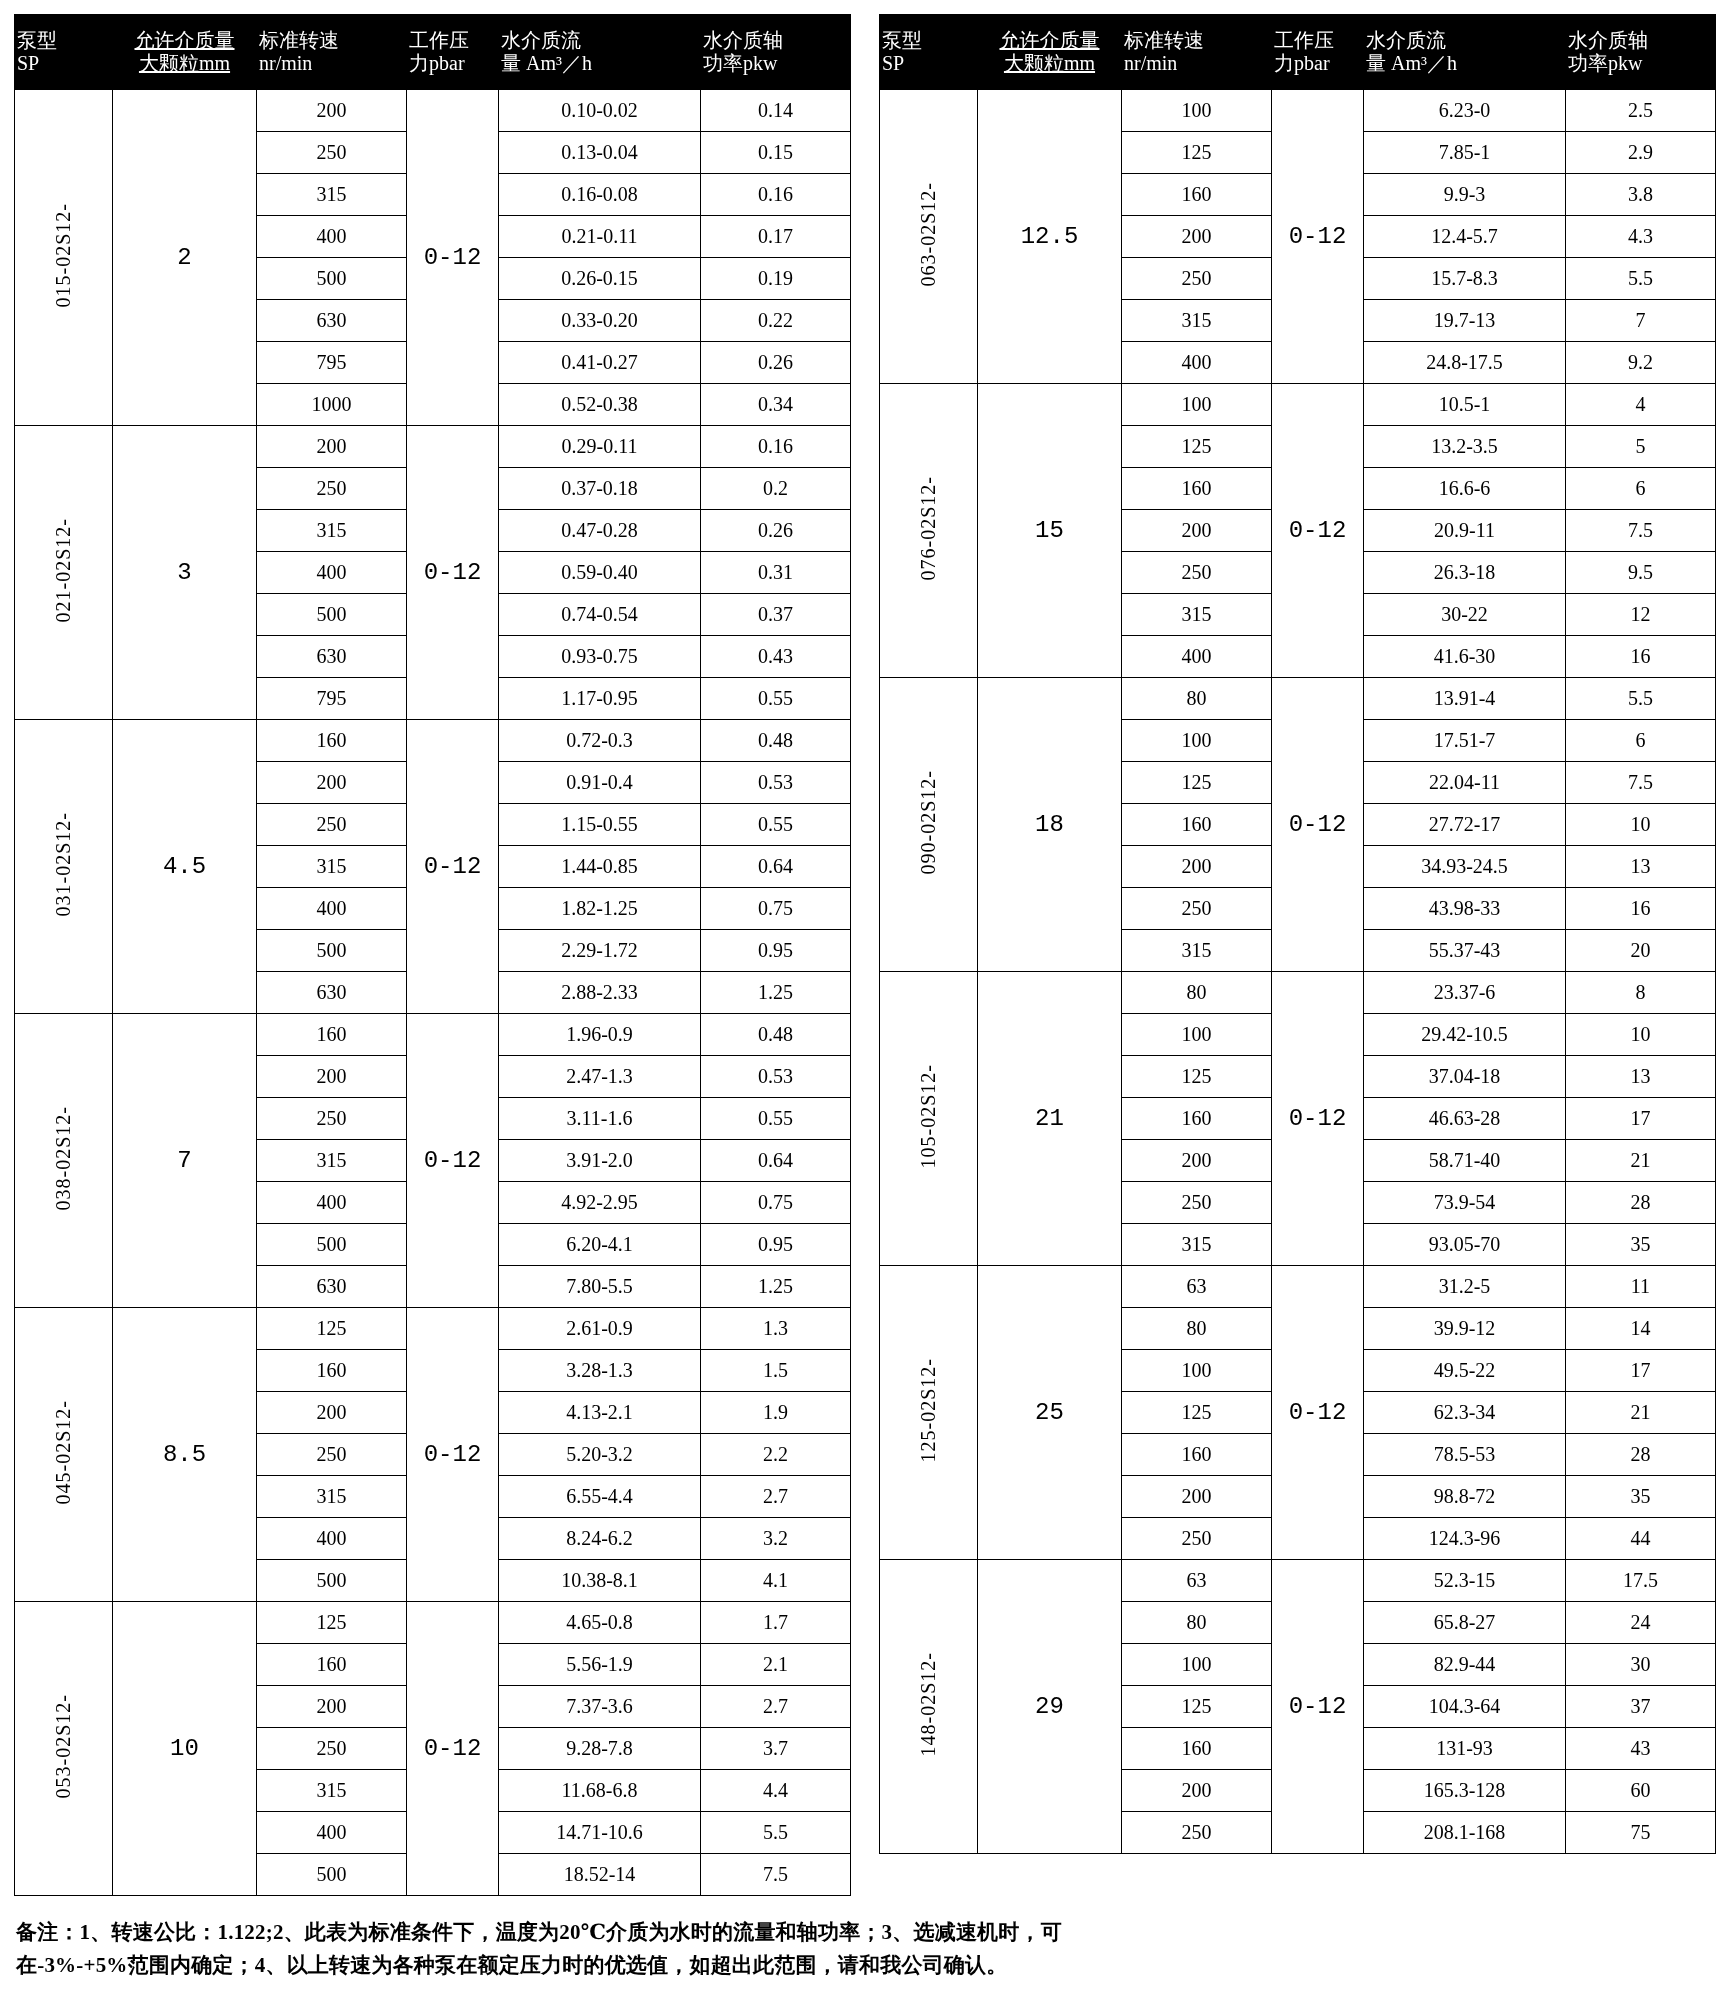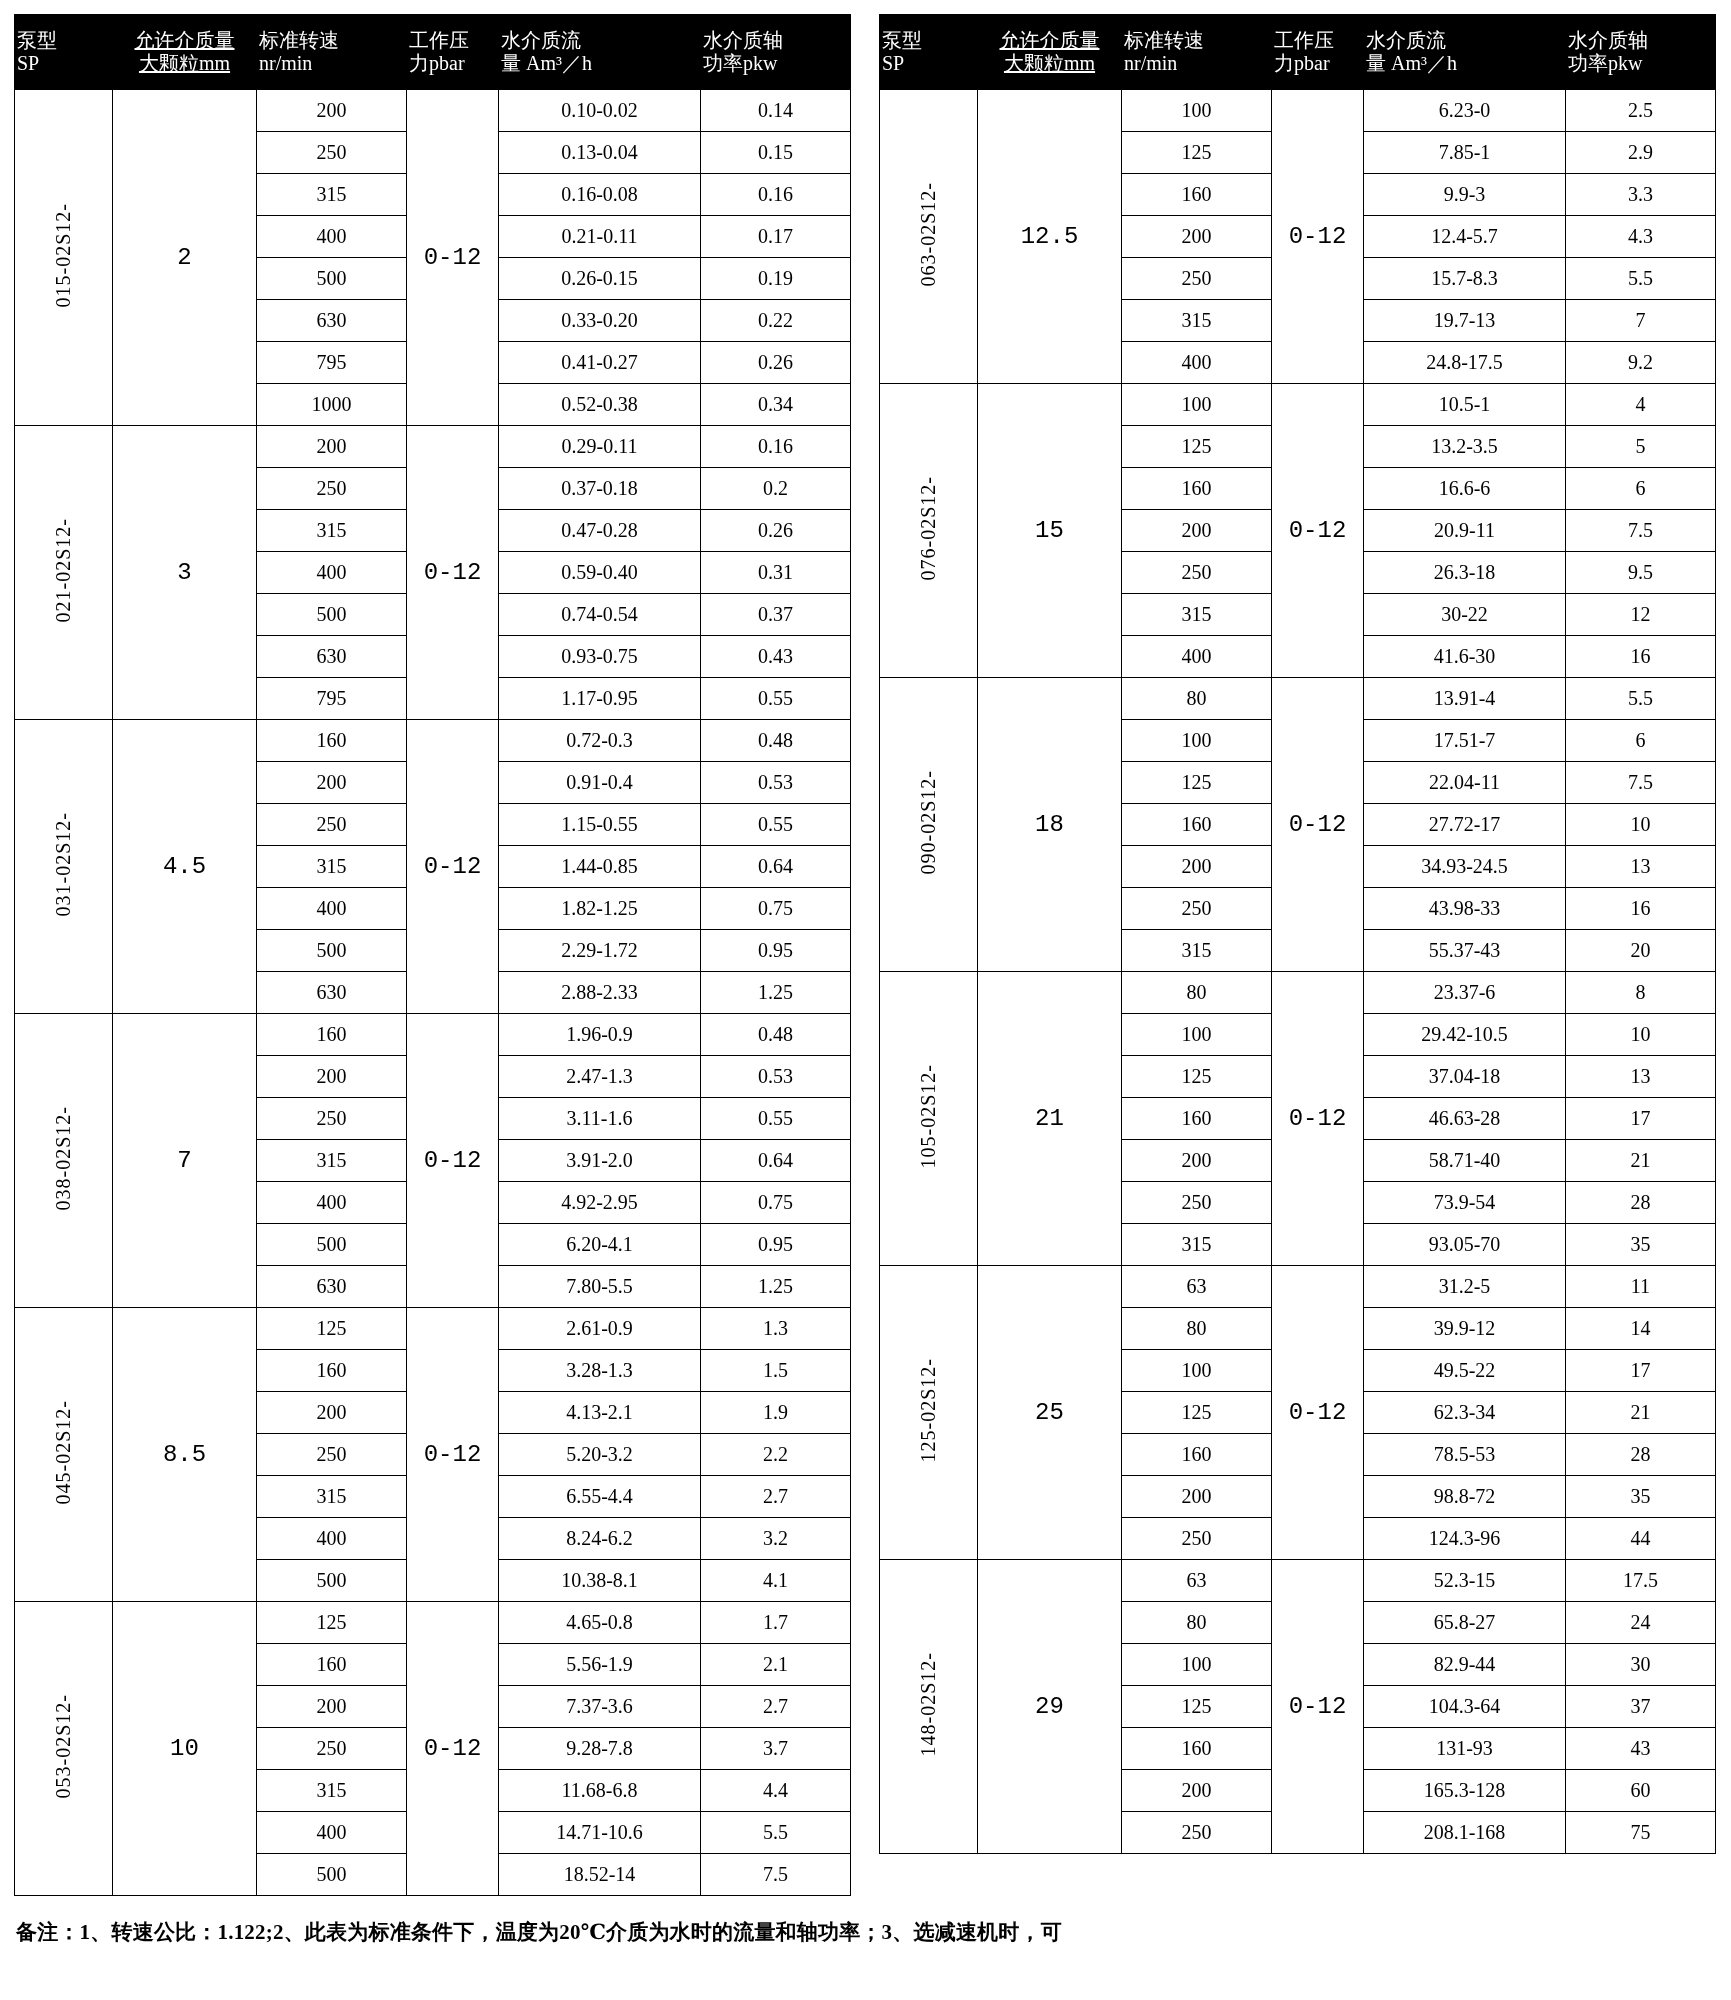--- a/index.html
+++ b/index.html
@@ -418,21 +418,21 @@
             <td class="rowcell">2.5</td>
           </tr>
           <tr>
             <td class="rowcell">125</td>
             <td class="rowcell">7.85-1</td>
             <td class="rowcell">2.9</td>
           </tr>
           <tr>
             <td class="rowcell">160</td>
             <td class="rowcell">9.9-3</td>
-            <td class="rowcell">3.3</td>
+            <td class="rowcell">3.8</td>
           </tr>
           <tr>
             <td class="rowcell">200</td>
             <td class="rowcell">12.4-5.7</td>
             <td class="rowcell">4.3</td>
           </tr>
           <tr>
             <td class="rowcell">250</td>
             <td class="rowcell">15.7-8.3</td>
             <td class="rowcell">5.5</td>
@@ -636,14 +636,15 @@
             <td class="rowcell">250</td>
             <td class="rowcell">208.1-168</td>
             <td class="rowcell">75</td>
           </tr>
         </tbody>
     </table>
   </div>
 
   <div class="notes">
     <span class="line">备注：1、转速公比：1.122;2、此表为标准条件下，温度为20℃介质为水时的流量和轴功率；3、选减速机时，可</span>
+    <span class="line">在-3%-+5%范围内确定；4、以上转速为各种泵在额定压力时的优选值，如超出此范围，请和我公司确认。</span>
   </div>
 </div>
 
 </body></html>

